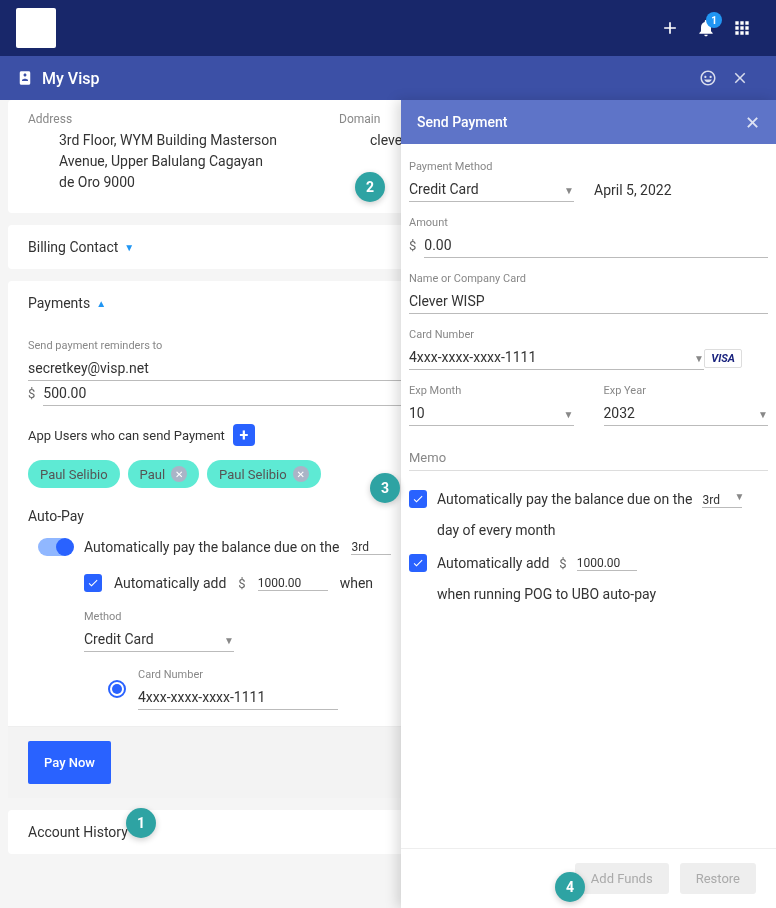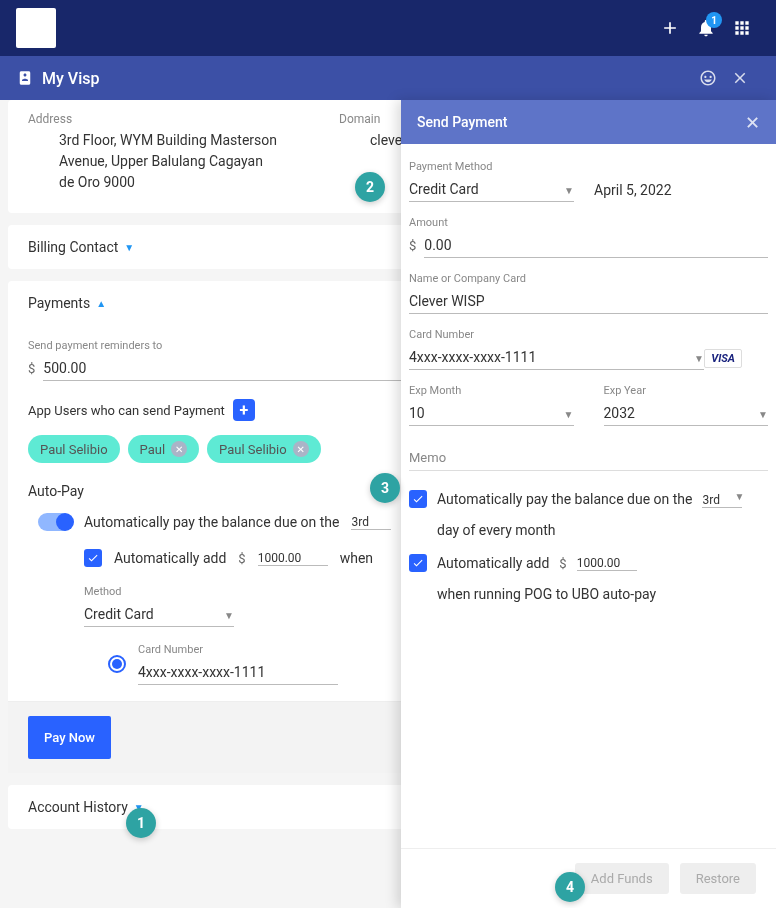--- a/index.html
+++ b/index.html
@@ -147,20 +147,21 @@
   </div>
 
   <div class="card">
     <div class="section-header">
       <span>Payments</span>
       <span class="caret">▲</span>
     </div>
 
     <div class="payments-body">
       <div class="field-label">Send payment reminders to</div>
+      <input class="field-input" value="secretkey@visp.net" style="">
 
       <div class="dollar-prefix">
         <span class="sym">$</span>
         <input class="field-input" value="500.00" style="">
       </div>
 
       <div style="display:flex;align-items:center;margin-top:18px;">
         <span style="font-size:13px;color:#333;">App Users who can send Payment</span>
         <span class="add-btn">+</span>
       </div>

